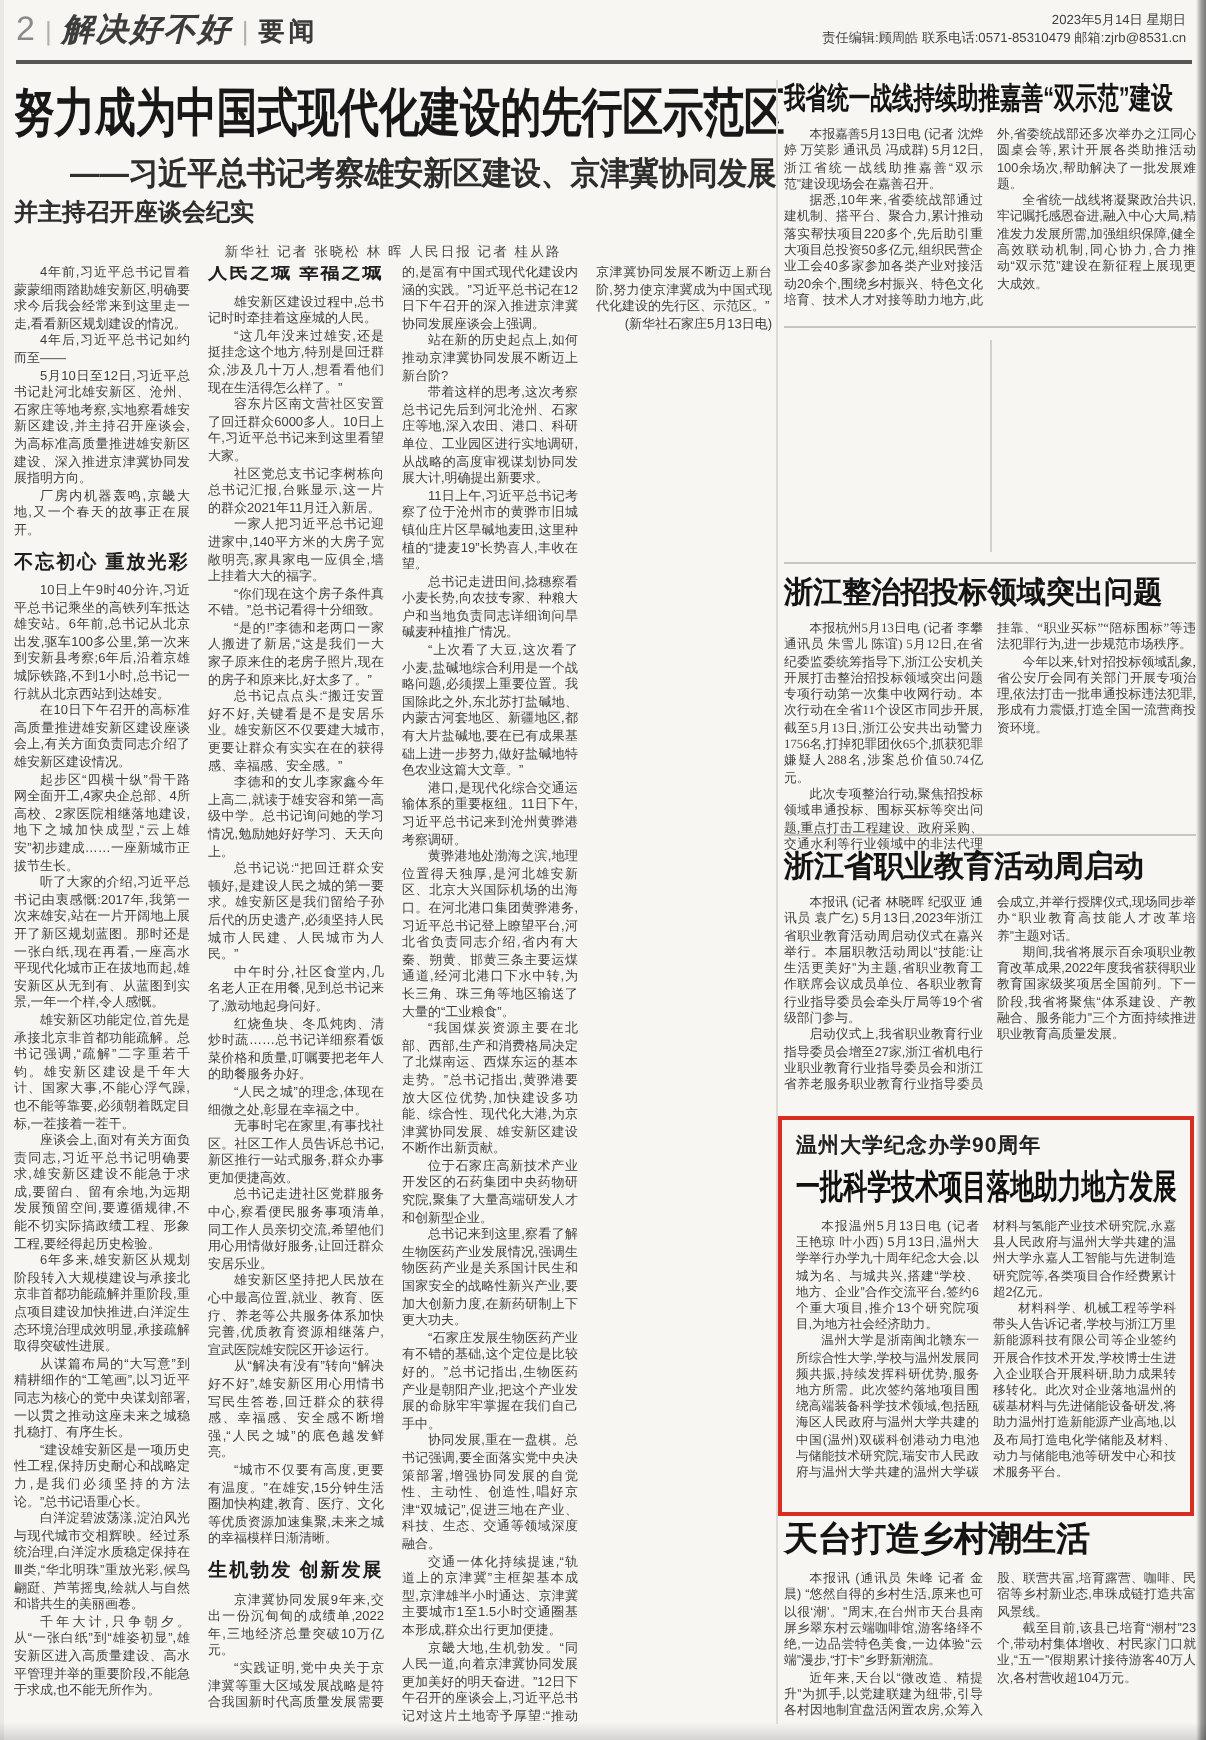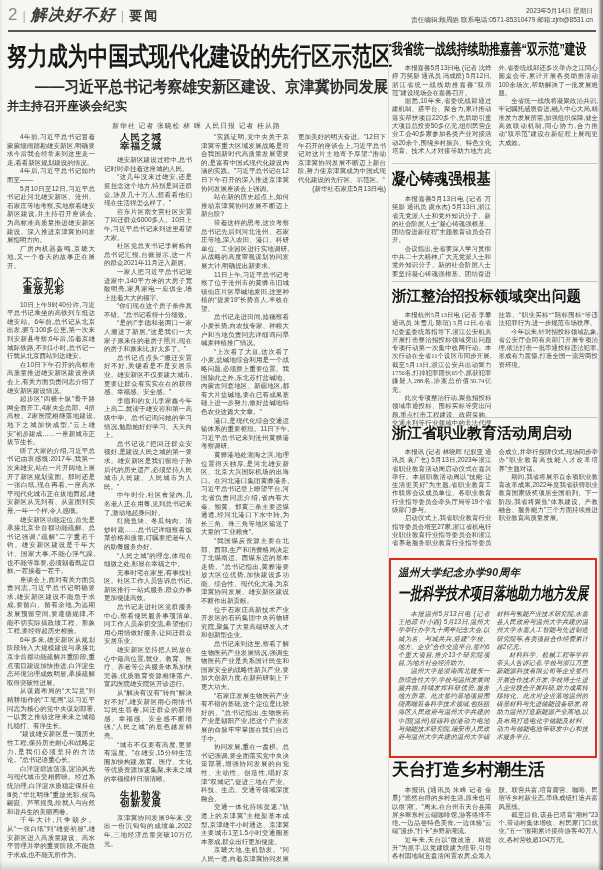--- a/index.html
+++ b/index.html
@@ -22,39 +22,39 @@
   .m-headline { position:absolute; left:0; top:3px; white-space:nowrap; font-size:26px; font-weight:900;
     color:#181818; transform:scaleX(0.78); transform-origin:left; letter-spacing:0; }
   .m-sub1 { position:absolute; left:28px; top:41px; white-space:nowrap; font-size:16px; font-weight:700;
     color:#2e2e2e; transform:scaleX(0.92); transform-origin:left; }
   .m-sub2 { position:absolute; left:0; top:62px; white-space:nowrap; font-size:12px; font-weight:700; color:#2e2e2e; }
   .m-byline { position:absolute; left:0; top:85px; width:379px; text-align:center; font-size:6.8px; color:#4a4a4a; letter-spacing:1px; }
   .m-body { position:absolute; left:0; top:97px; width:379px; height:731px; overflow:hidden;
     column-count:4; column-gap:9px; column-fill:auto;
     font-size:6.5px; line-height:8.6px; color:#3f3f3f; text-align:justify; }
   .m-body p, .r-body p, .rb-body p { text-indent:2em; margin:0; }
-  .m-subhead { break-inside:avoid; font-size:9.5px; font-weight:700; color:#1f1f1f; text-align:left;
-    letter-spacing:1px; margin:7px 16px 6px; }
+  .m-subhead { break-inside:avoid; font-size:9.5px; font-weight:700; color:#1f1f1f; text-align:center;
+    letter-spacing:1px; margin:7px 0 6px; }
   .m-sign { text-align:right; text-indent:0 !important; }
   
   .vdiv { position:absolute; left:388px; top:40px; bottom:8px; width:1px; background:#dcdcd7; }
   .r-art { position:absolute; left:392px; width:206px; }
   .r-headline { white-space:nowrap; font-size:15px; font-weight:800; color:#141414;
     transform:scaleX(0.72); transform-origin:left; }
   .r-headline.fit { transform:none; }
   .r-body { margin-top:5px; overflow:hidden; column-count:2; column-gap:7px; column-fill:auto;
     font-size:6.4px; line-height:8.3px; color:#3f3f3f; text-align:justify; }
   .r-body.single { column-count:1; }
   .hrule { position:absolute; left:392px; width:206px; height:1px; background:#c6c6c2; }
   .pair-vline { position:absolute; left:495px; top:170px; height:106px; width:1px; background:#d2d2cd; }
   .pair { width:99px; }
   .pair .r-headline { font-size:16px; transform:scaleX(0.88); }
   
   .red-box { position:absolute; left:389px; top:558px; width:208px; height:200px;
-    border:2.5px solid var(--hl,#d92d22); background:#f7f6f3; padding:6px 7px 4px;font-style:italic; }
+    border:2.5px solid var(--hl,#d92d22); background:#f7f6f3; padding:6px 7px 4px; }
   .rb-kicker { font-size:10.5px; font-weight:700; color:#222; letter-spacing:0.5px; }
   .rb-headline { white-space:nowrap; font-size:17px; font-weight:900; color:#101010;
     transform:scaleX(0.70); transform-origin:left; margin-top:2px; }
   .rb-body { margin-top:5px; height:138px; overflow:hidden; column-count:2; column-gap:7px; column-fill:auto;
     font-size:6.3px; line-height:8.2px; color:#3f3f3f; text-align:justify; }
   .a6 .r-headline { font-size:17px; transform:none; }
   
   .edge-right { position:absolute; right:0; top:0; bottom:0; width:5px;
     background:linear-gradient(to right, rgba(0,0,0,0), #9a9a98 55%, #787876); }
   .edge-bottom { position:absolute; left:0; right:0; bottom:0; height:9px;
@@ -154,27 +154,20 @@
   <article class="r-art" style="top:40px;">
     <h2 class="r-headline">我省统一战线持续助推嘉善“双示范”建设</h2>
     <div class="r-body" style="height:96px;">
         <p>本报嘉善5月13日电 (记者 沈烨婷 万笑影 通讯员 冯成群) 5月12日,浙江省统一战线助推嘉善“双示范”建设现场会在嘉善召开。</p>
         <p>据悉,10年来,省委统战部通过建机制、搭平台、聚合力,累计推动落实帮扶项目220多个,先后助引重大项目总投资50多亿元,组织民营企业工会40多家参加各类产业对接活动20余个,围绕乡村振兴、特色文化培育、技术人才对接等助力地方,此外,省委统战部还多次举办之江同心圆桌会等,累计开展各类助推活动100余场次,帮助解决了一批发展难题。</p>
         <p>全省统一战线将凝聚政治共识,牢记嘱托感恩奋进,融入中心大局,精准发力发展所需,加强组织保障,健全高效联动机制,同心协力,合力推动“双示范”建设在新征程上展现更大成效。</p>
       </div>
   </article>
   <div class="hrule" style="top:163px;"></div>
 
-  <article class="r-art pair" style="top:169px;left:392px;">
-    <h2 class="r-headline">凝心铸魂强根基</h2>
-    <div class="r-body single" style="height:84px;">
-        <p>本报嘉善5月13日电 (记者 万笑影 通讯员 虞永杰) 5月13日,浙江省无党派人士和党外知识分子、新的社会阶层人士“凝心铸魂强根基、团结奋进新征程”主题教育动员会召开。</p>
-        <p>会议指出,全省要深入学习贯彻中共二十大精神,广大无党派人士和党外知识分子、新的社会阶层人士要坚持凝心铸魂强根基、团结奋进新征程,用好习近平新时代中国特色社会主义思想。</p>
-      </div>
-  </article>
   <div class="pair-vline"></div>
   <div class="hrule" style="top:281px;"></div>
 
   <article class="r-art" style="top:287px;font-family:Liberation Serif, serif;">
     <h2 class="r-headline" style="transform:scaleX(0.97);">浙江整治招投标领域突出问题</h2>
     <div class="r-body" style="height:122px;">
         <p>本报杭州5月13日电 (记者 李攀 通讯员 朱雪儿 陈谊) 5月12日,在省纪委监委统筹指导下,浙江公安机关开展打击整治招投标领域突出问题专项行动第一次集中收网行动。本次行动在全省11个设区市同步开展,截至5月13日,浙江公安共出动警力1756名,打掉犯罪团伙65个,抓获犯罪嫌疑人288名,涉案总价值50.74亿元。</p>
         <p>此次专项整治行动,聚焦招投标领域串通投标、围标买标等突出问题,重点打击工程建设、政府采购、交通水利等行业领域中的非法代理挂靠、“职业买标”“陪标围标”等违法犯罪行为,进一步规范市场秩序。</p>
         <p>今年以来,针对招投标领域乱象,省公安厅会同有关部门开展专项治理,依法打击一批串通投标违法犯罪,形成有力震慑,打造全国一流营商投资环境。</p>
       </div>

